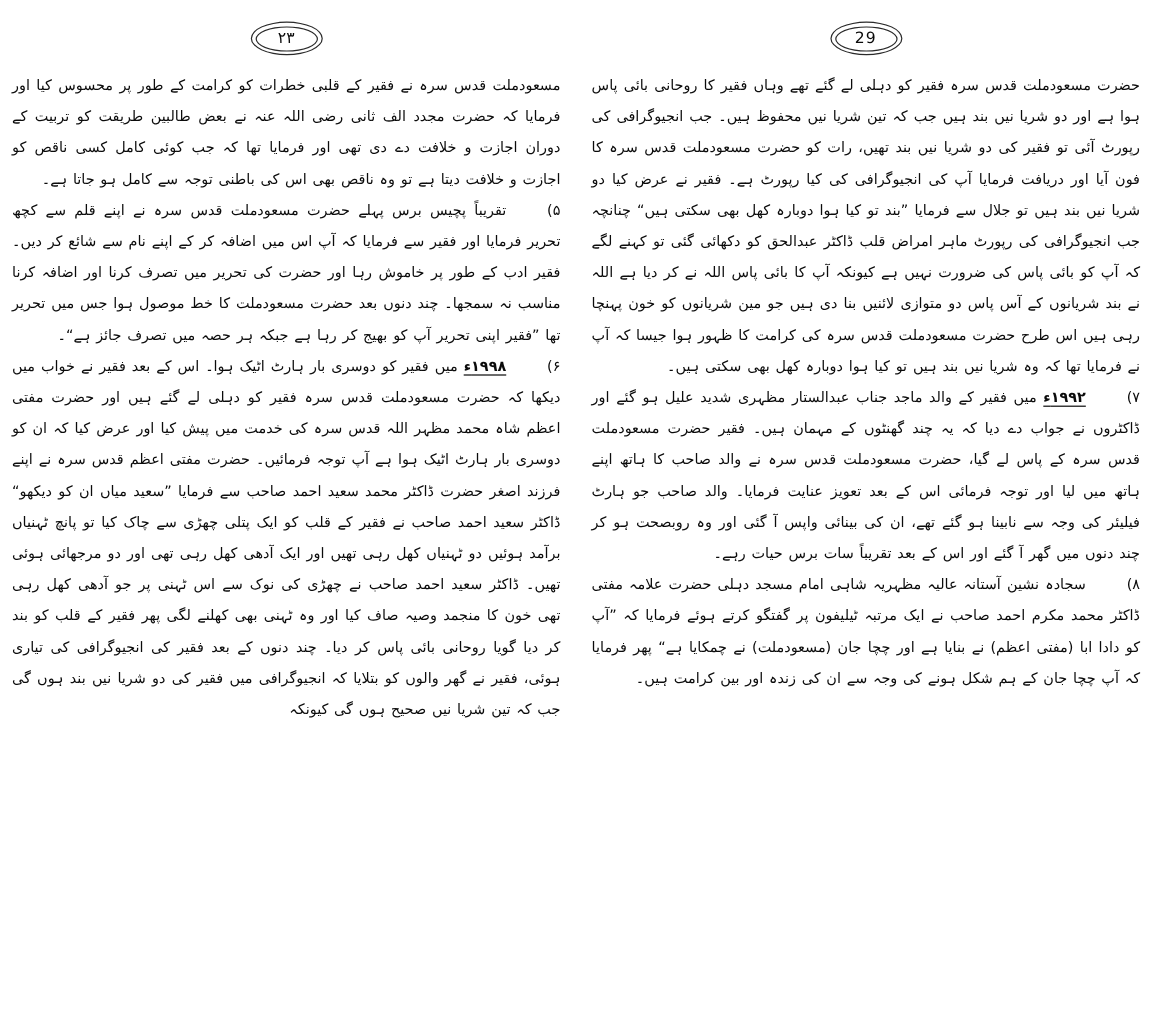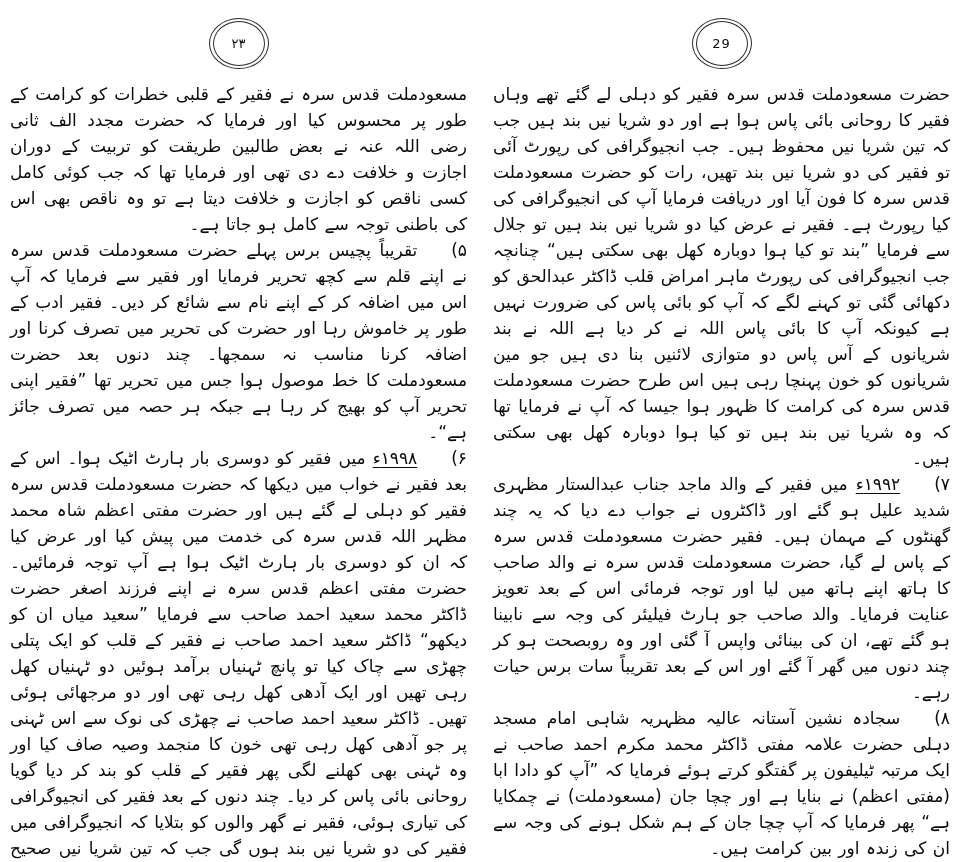--- a/index.html
+++ b/index.html
@@ -38,42 +38,43 @@
     display: inline-block;
     border: 1px solid #2a2a2a;
     border-radius: 50%;
     padding: 2px 3px;
     background: #fff;
   }
   .badge-inner {
     display: inline-block;
     border: 1px solid #2a2a2a;
     border-radius: 50%;
-    padding: 12px 14px;
+    padding: 0 14px;
     min-width: 22px;
     font-size: 13px;
     line-height: 19px;
     text-align: center;
     letter-spacing: 1px;
   }
   .text {
     direction: rtl;
     text-align: justify;
-    font-size: 17px;
+    font-size: 12px;
     line-height: 26px;
     word-spacing: 1px;
   }
   .para { margin: 0; }
   .pnum:not(:empty) {
     display: inline-block;
     margin-inline-end: 34px;
   }
   .plead:not(:empty) {
     text-decoration: underline;
     text-underline-offset: 3px;
+    font-weight: bold;
   }
 </style>
 </head>
 <body>
 
 <div class="spread">
 
   <section class="col">
     <div class="badge-wrap">
       <span class="badge-outer">

